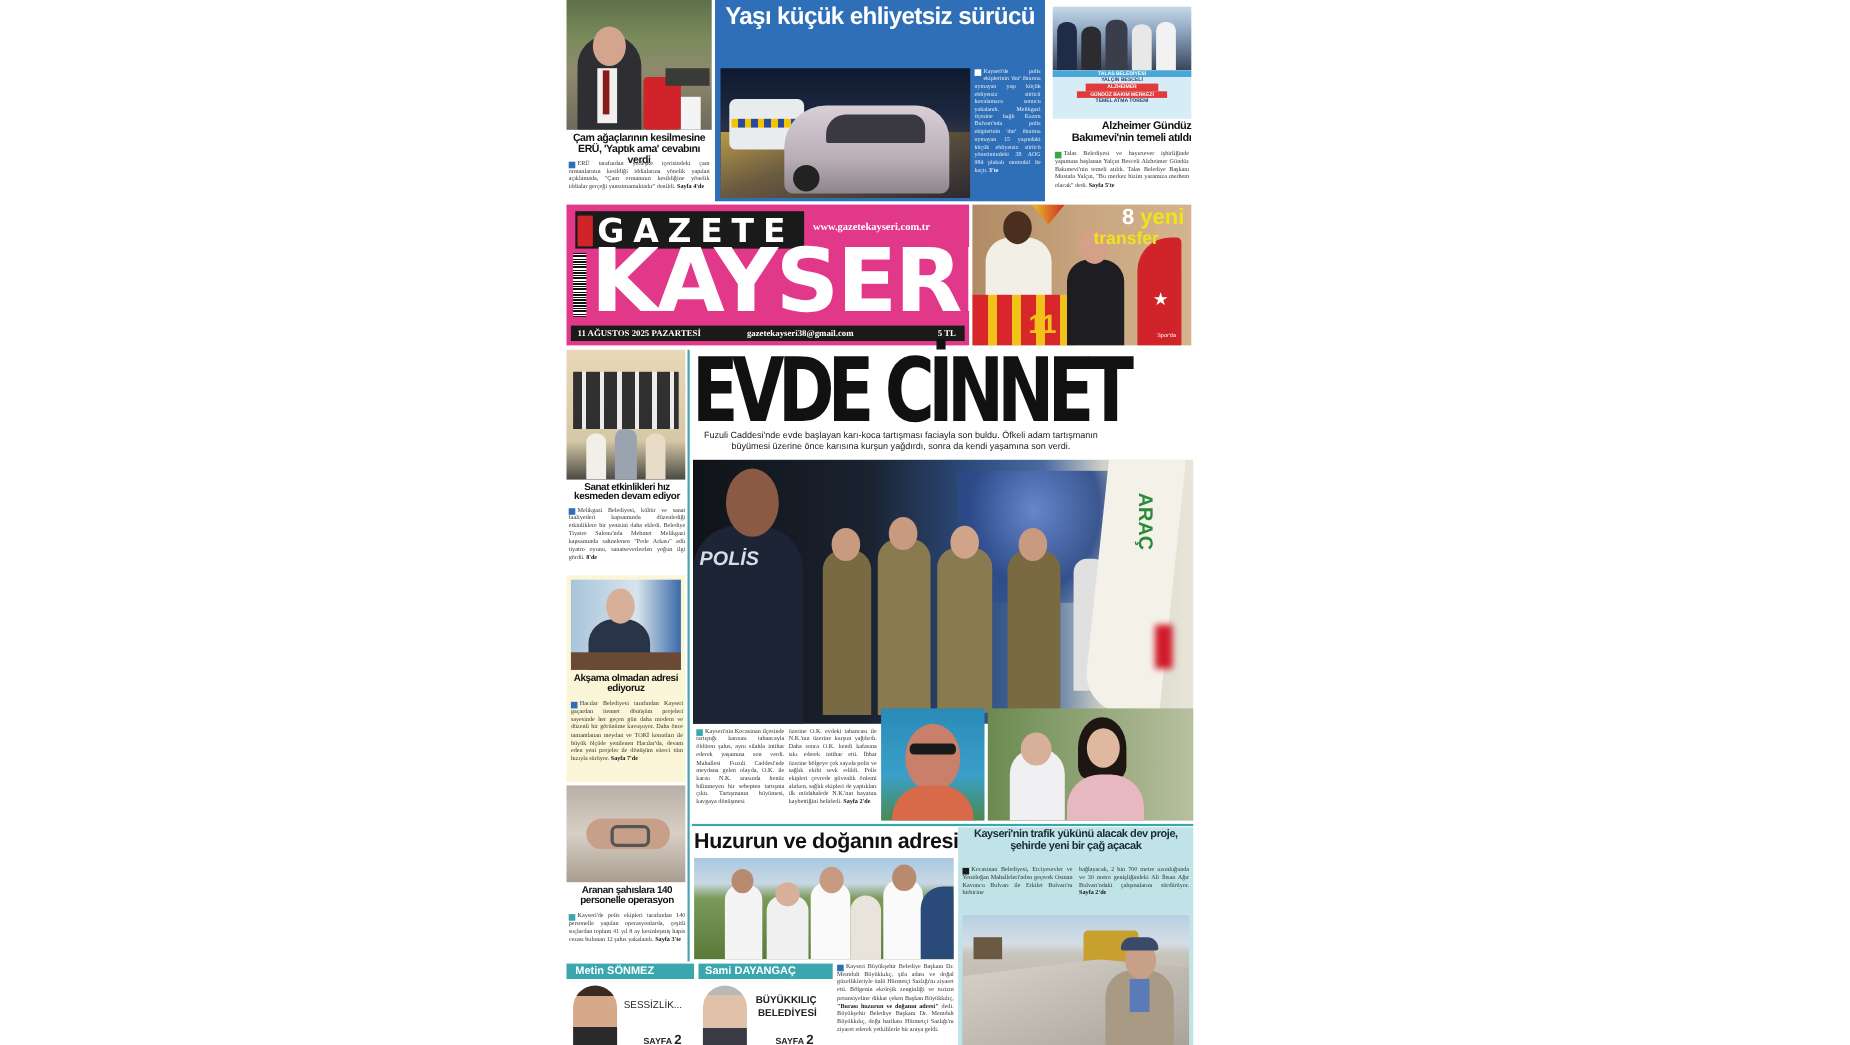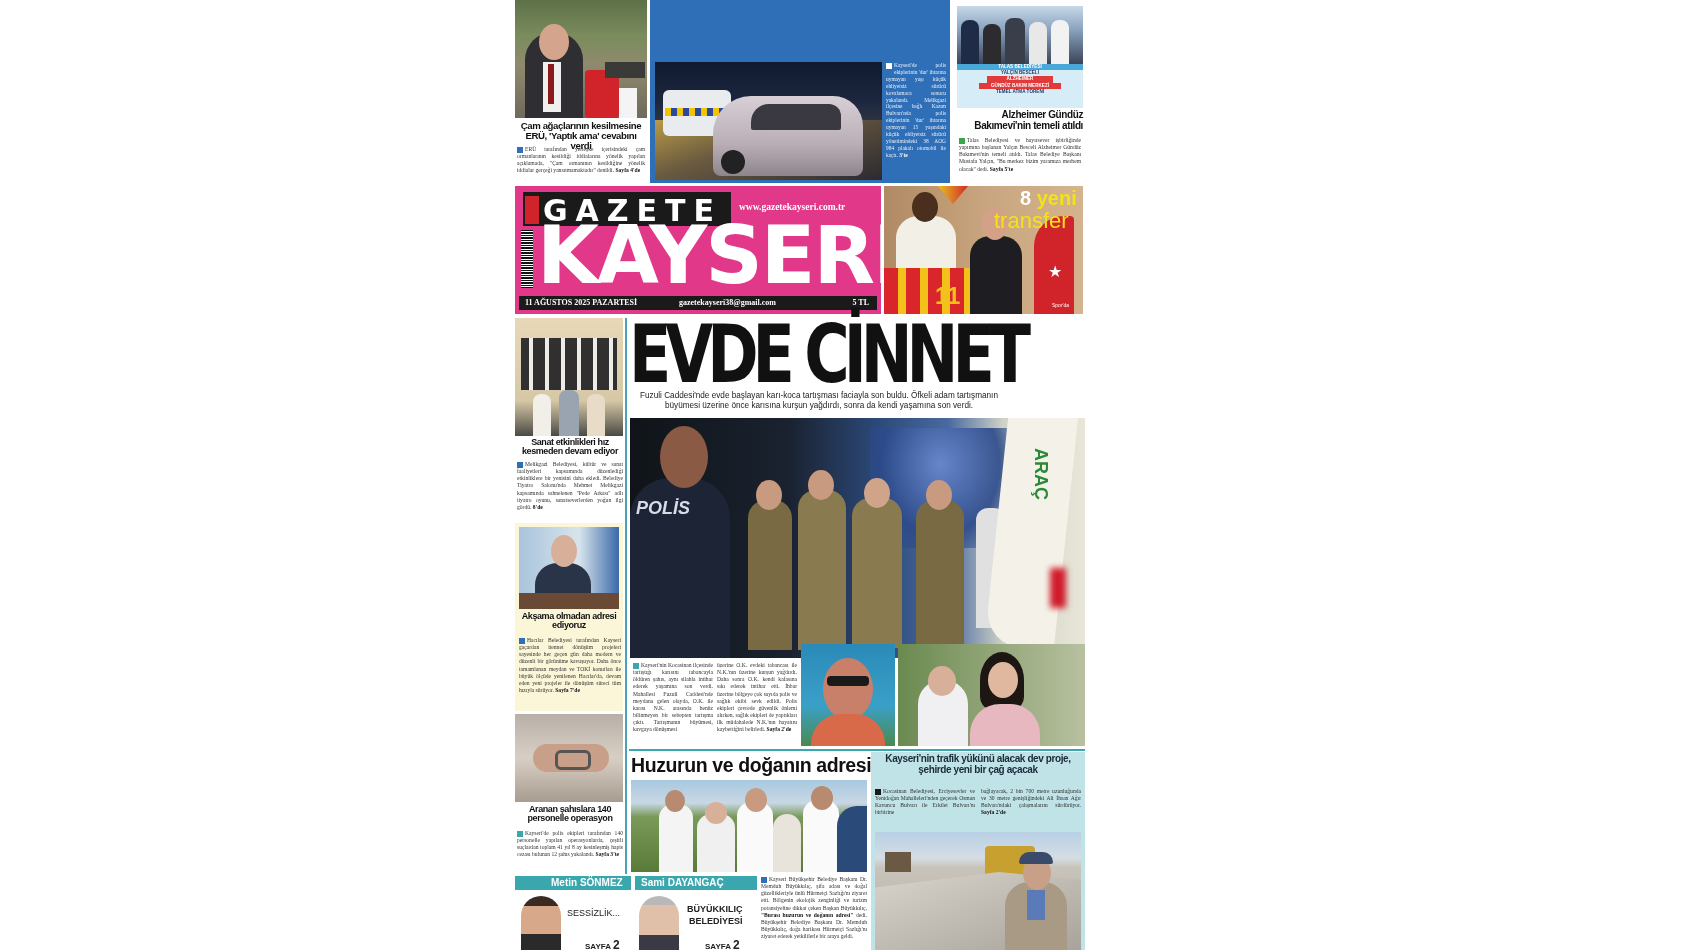--- a/index.html
+++ b/index.html
@@ -28,20 +28,21 @@
     <div class="abs" style="left:90px;top:62px;width:40px;height:16px;background:#3a3a38;"></div>
   </div>
   <div class="cap" style="left:2px;top:121px;width:132px;font-size:9.6px;">Çam ağaçlarının kesilmesine ERÜ, 'Yaptık ama' cevabını verdi</div>
   <div class="body-text" style="left:4px;top:146px;width:128px;">
     <span class="sq" style="background:#2f6fb8;"></span>
     <span>ERÜ tarafından yerleşke içerisindeki çam ormanlarının kesildiği iddialarına yönelik yapılan açıklamada, "Çam ormanının kesildiğine yönelik iddialar gerçeği yansıtmamaktadır" denildi.</span>
     <b>Sayfa 4'de</b>
   </div>
 
   <div class="abs" style="left:137px;top:0;width:300px;height:183px;background:#2f6fb8;">
+    <div class="abs" style="left:0;top:2px;width:300px;text-align:center;color:#fff;font-weight:bold;font-size:22px;letter-spacing:-0.6px;">Yaşı küçük ehliyetsiz sürücü</div>
     <div class="photo" style="left:5px;top:62px;width:227px;height:118px;background:linear-gradient(180deg,#0f1a30 0%,#1d2840 35%,#3a3a44 60%,#5a5450 100%);">
       <div class="abs" style="left:0;top:58px;width:227px;height:60px;background:linear-gradient(160deg,#b89a48 0%,#6a5a40 40%,#2c2a30 100%);"></div>
       <div class="abs" style="left:8px;top:28px;width:68px;height:46px;background:#e9ecef;border-radius:6px;"></div>
       <div class="abs" style="left:10px;top:46px;width:64px;height:8px;background:repeating-linear-gradient(90deg,#f2c400 0 6px,#2b4a9a 6px 12px);"></div>
       <div class="abs" style="left:58px;top:34px;width:150px;height:80px;background:linear-gradient(180deg,#d8d0d6 0%,#b9aeb6 60%,#8e858c 100%);border-radius:38px 30px 8px 8px;"></div>
       <div class="abs" style="left:96px;top:42px;width:90px;height:26px;background:#3a3840;border-radius:18px 12px 2px 2px;"></div>
       <div class="abs" style="left:66px;top:88px;width:24px;height:24px;background:#222;border-radius:50%;"></div>
     </div>
     <div class="body-text" style="left:236px;top:62px;width:60px;color:#e8eef8;font-size:5.4px;">
       <span class="sq" style="background:#ffffff;"></span>
@@ -94,21 +95,21 @@
     <div class="abs" style="left:26px;top:96px;font-weight:bold;font-size:24px;color:#f2c21a;margin-left:25px;">11</div>
     <div class="abs" style="left:86px;top:50px;width:52px;height:78px;background:#1e1e22;border-radius:20px 20px 0 0;"></div>
     <div class="abs" style="left:98px;top:22px;width:26px;height:32px;background:#d4a088;border-radius:50%;"></div>
     <div class="abs" style="left:150px;top:30px;width:40px;height:98px;background:#d0232a;border-radius:30px 4px 0 0;">
       <div class="abs" style="left:14px;top:46px;color:#fff;font-size:16px;">★</div>
     </div>
     <div class="abs" style="left:136px;top:2px;font-weight:bold;font-size:20px;line-height:1;">
       <span style="color:#fff;">8</span>
       <span style="color:#f2e21a;">yeni</span>
     </div>
-    <div class="abs" style="left:110px;top:24px;font-weight:normal;font-size:22px;color:#f2e21a;line-height:1;">transfer</div>
+    <div class="abs" style="left:110px;top:24px;font-weight:bold;font-size:16px;color:#f2e21a;line-height:1;">transfer</div>
     <div class="abs" style="left:168px;top:116px;font-size:5px;color:#fff;">Spor'da</div>
   </div>
 
   <div class="photo" style="left:2px;top:318px;width:108px;height:118px;background:linear-gradient(180deg,#e8d8b8 0%,#d6c8a6 70%,#4a4a44 100%);">
     <div class="abs" style="left:6px;top:20px;width:96px;height:52px;background:repeating-linear-gradient(90deg,#1e1e22 0 8px,#efefef 8px 12px,#1e1e22 12px 16px);opacity:0.9;"></div>
     <div class="abs" style="left:18px;top:76px;width:18px;height:42px;background:#f2eee8;border-radius:8px 8px 0 0;"></div>
     <div class="abs" style="left:44px;top:72px;width:20px;height:46px;background:#9aa4b0;border-radius:8px 8px 0 0;"></div>
     <div class="abs" style="left:72px;top:76px;width:18px;height:42px;background:#e8dcc8;border-radius:8px 8px 0 0;"></div>
   </div>
   <div class="cap" style="left:4px;top:438px;width:106px;font-size:9px;">Sanat etkinlikleri hız kesmeden devam ediyor</div>
@@ -206,21 +207,21 @@
     <div class="abs" style="left:206px;top:26px;width:30px;height:66px;background:#2a4a7a;border-radius:20px 0 0 0;"></div>
   </div>
   <div class="body-text" style="left:248px;top:876px;width:106px;">
     <span class="sq" style="background:#2f6fb8;"></span>
     <span>Kayseri Büyükşehir Belediye Başkanı Dr. Memduh Büyükkılıç, şifa adası ve doğal güzellikleriyle ünlü Hürmetçi Sazlığı'nı ziyaret etti. Bölgenin ekolojik zenginliği ve turizm potansiyeline dikkat çeken Başkan Büyükkılıç,</span>
     <b>"Burası huzurun ve doğanın adresi"</b>
     <span>dedi. Büyükşehir Belediye Başkanı Dr. Memduh Büyükkılıç, doğa harikası Hürmetçi Sazlığı'nı ziyaret ederek yetkililerle bir araya geldi.</span>
   </div>
 
   <div class="abs" style="left:2px;top:876px;width:116px;height:14px;background:#3aa6ae;">
-    <span style="position:absolute;left:8px;top:1px;color:#fff;font-weight:bold;font-size:10px;margin-left:28px;">Metin SÖNMEZ</span>
+    <span style="position:absolute;left:8px;top:1px;color:#fff;font-weight:bold;font-size:10px;">Metin SÖNMEZ</span>
   </div>
   <div class="abs" style="left:122px;top:876px;width:122px;height:14px;background:#3aa6ae;">
     <span style="position:absolute;left:6px;top:1px;color:#fff;font-weight:bold;font-size:10px;">Sami DAYANGAÇ</span>
   </div>
 
   <div class="abs" style="left:2px;top:892px;width:116px;height:58px;">
     <div class="abs" style="left:6px;top:4px;width:40px;height:54px;background:linear-gradient(180deg,#3a2a22 0%,#3a2a22 18%,#d8a88a 18%,#d8a88a 70%,#2a2a2a 70%);border-radius:20px 20px 0 0;"></div>
     <div class="abs" style="left:52px;top:16px;font-weight:normal;font-size:9px;color:#222;">SESSİZLİK...</div>
     <div class="abs" style="left:70px;top:46px;font-weight:bold;font-size:8px;color:#222;">
       <span>SAYFA</span>

